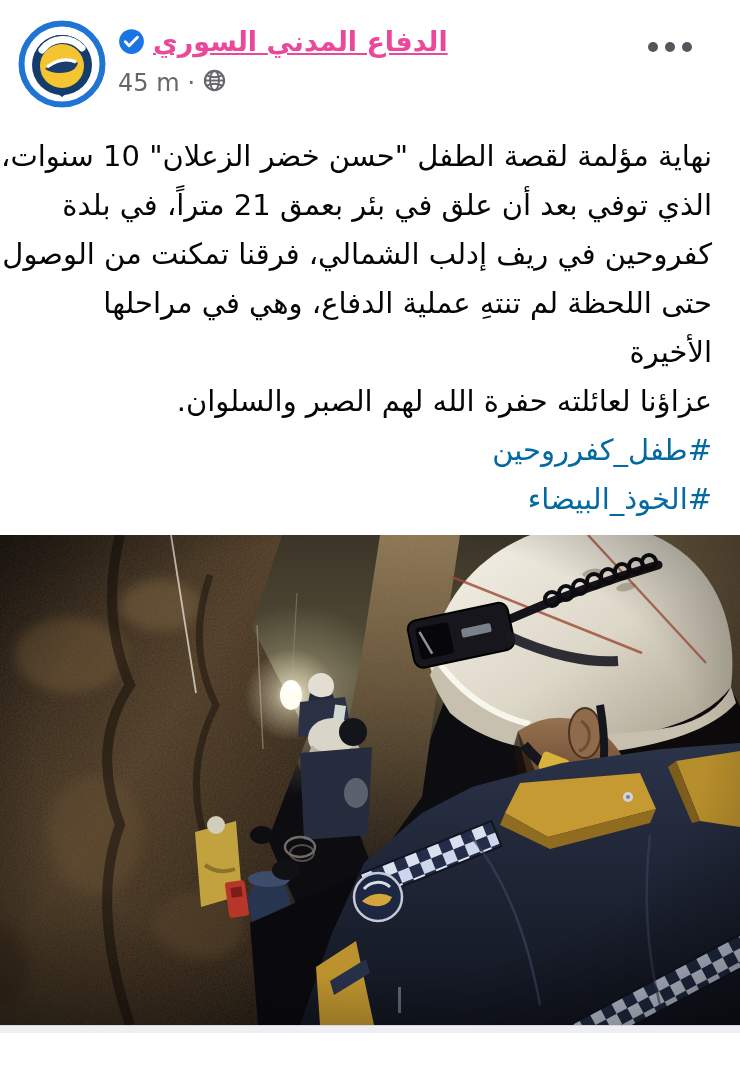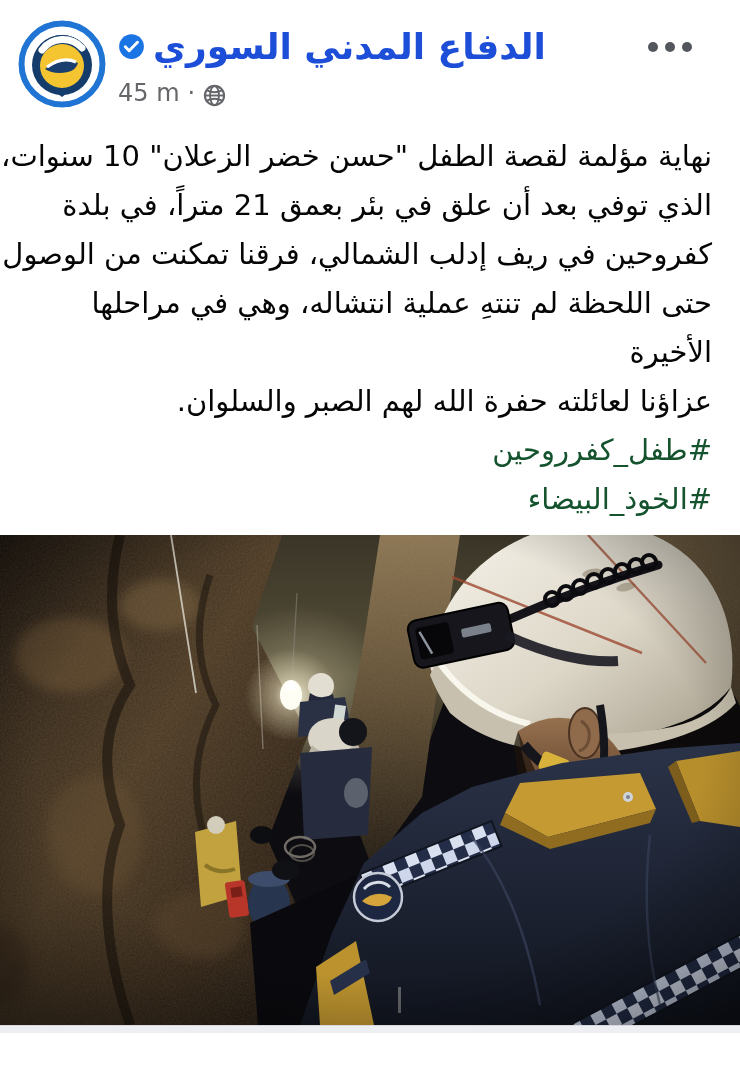--- a/index.html
+++ b/index.html
@@ -9,33 +9,33 @@
     font-family:"DejaVu Sans", sans-serif;
     position:relative;
   }
   .post-card { width:740px; height:1079px; background:#fff; display:flex; flex-direction:column; }
 
   
   .header { position:relative; height:130px; padding:20px 20px 0 18px; flex:none; }
   .avatar-wrap { position:absolute; left:18px; top:20px; width:88px; height:88px; border-radius:50%; overflow:hidden; }
   .head-text { position:absolute; left:118px; top:26px; }
   .name-row { display:flex; align-items:center; gap:8px; }
-  .page-name { font-size:36px; font-weight:700; color:#1d4ed8; direction:rtl; line-height:1.15; }
+  .page-name { font-size:27px; font-weight:700; color:#ec4899; direction:rtl; line-height:1.15;text-decoration:underline; }
   .verified { width:27px; height:27px; flex:none; }
-  .time-row { display:flex; align-items:flex-end; gap:8px; margin-top:12px; color:#65676b; font-size:24px; }
+  .time-row { display:flex; align-items:flex-start; gap:8px; margin-top:12px; color:#65676b; font-size:24px; }
   .dot-sep { font-size:24px; color:#65676b; }
   .globe { width:23px; height:23px; }
   .menu-dots { position:absolute; right:42px; top:36px; display:flex; gap:7px; cursor:pointer; padding:6px; }
   .menu-dots i { width:10px; height:10px; border-radius:50%; background:#53565c; display:block; }
 
   
   .body-text { direction:rtl; text-align:right; padding:2px 28px 0 28px; color:#050505;
                font-size:29px; line-height:49px; flex:none; }
   .body-text .tline { white-space:nowrap; }
-  .hashtag { color:#14532d; }
+  .hashtag { color:#0369a1; }
 
   
   .photo-wrap { margin-top:11px; width:740px; height:490px; flex:none; background:#0c0b10; cursor:pointer; }
   .photo-wrap svg { display:block; }
   .bottom-strip { height:8px; background:#edeff2; border-top:1px solid #d7d9dd; flex:none; }
 </style>
 </head>
 <body>
 
 <div class="post-card">
@@ -80,21 +80,21 @@
       <i></i>
         <i></i>
         <i></i>
     </div>
   </div>
 
   <div class="body-text">
     <div class="tline">نهاية مؤلمة لقصة الطفل "حسن خضر الزعلان" 10 سنوات،</div>
     <div class="tline">الذي توفي بعد أن علق في بئر بعمق 21 متراً، في بلدة</div>
     <div class="tline">كفروحين في ريف إدلب الشمالي، فرقنا تمكنت من الوصول</div>
-    <div class="tline">حتى اللحظة لم تنتهِ عملية انتشاله، وهي في مراحلها</div>
+    <div class="tline">حتى اللحظة لم تنتهِ عملية الدفاع، وهي في مراحلها</div>
     <div class="tline">الأخيرة</div>
     <div class="tline">عزاؤنا لعائلته حفرة الله لهم الصبر والسلوان.</div>
     <div class="tline hashtag">#طفل_كفرروحين</div>
     <div class="tline hashtag">#الخوذ_البيضاء</div>
   </div>
 
   <div class="photo-wrap" role="img" aria-label="قبل إنقاذ - متطوعو الخوذ البيضاء بخوذ بيضاء داخل حفرة صخرية عميقة مضاءة بمصباح معلق">
     <svg viewBox="0 0 740 490" width="740" height="490">
       <defs>
         <radialGradient id="glow" cx="50%" cy="50%" r="50%">

